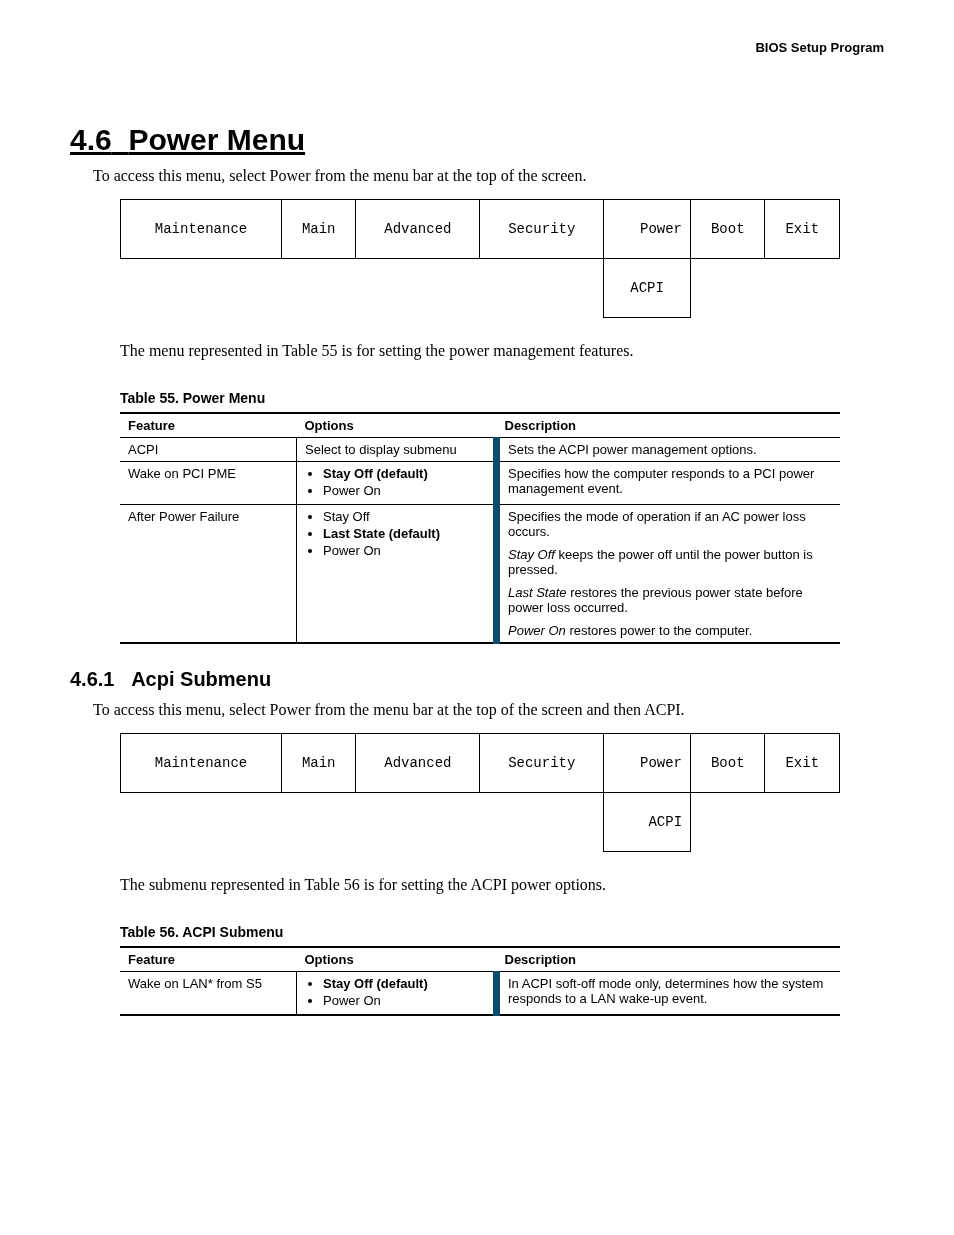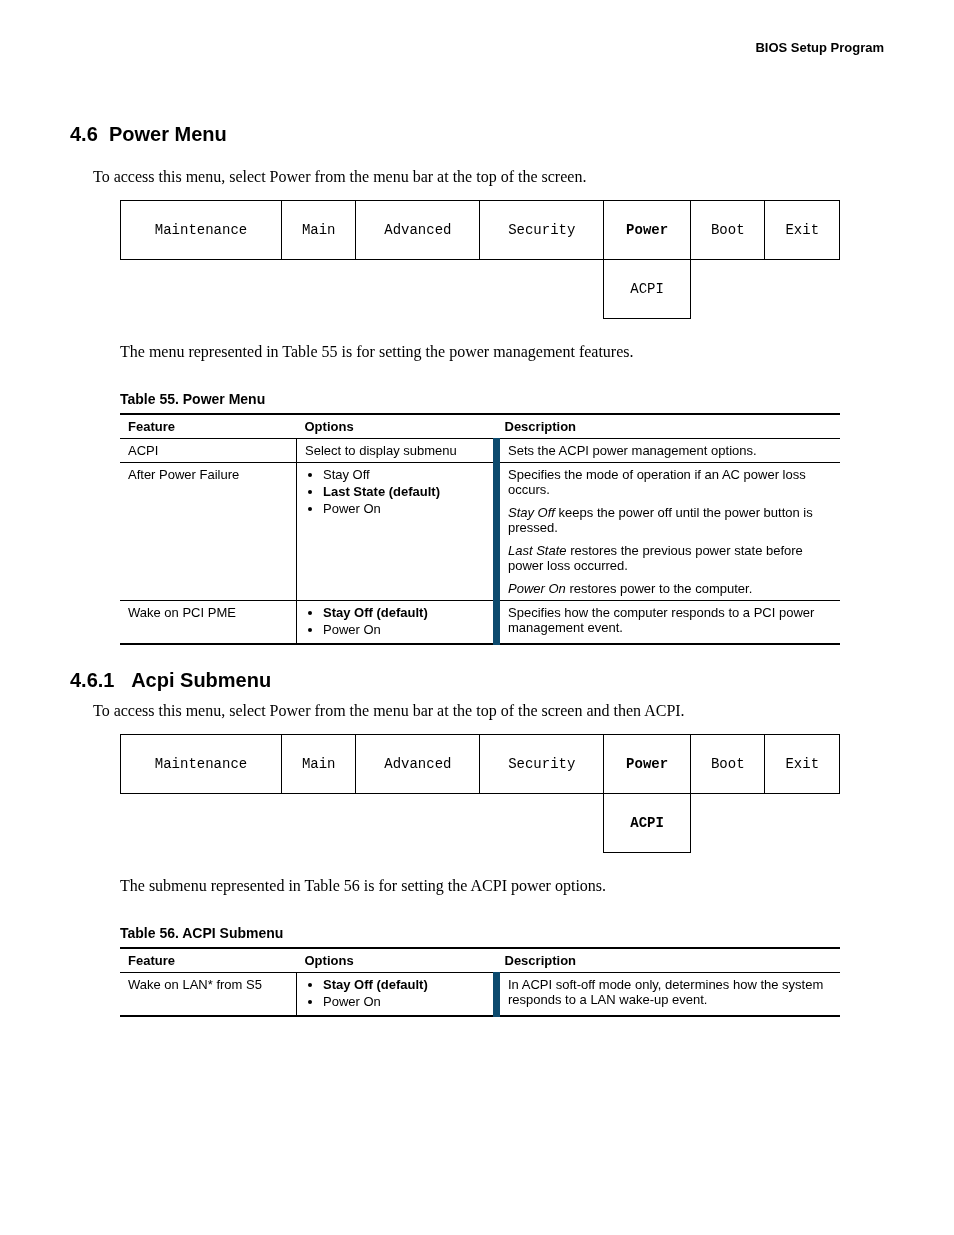--- a/index.html
+++ b/index.html
@@ -12,23 +12,24 @@
       width: 954px;
       box-sizing: border-box;
     }
     .header-text {
       text-align: right;
       font-weight: bold;
       font-size: 13px;
       margin-bottom: 68px;
     }
     h1.section-heading {
-      font-size: 20px;
-      font-weight: bold;
-      margin: 0 0 22px 0;
+      font-size: 30px;
+      font-weight: bold;
+      margin: 0 0 10px 0;
+      text-decoration: underline;
     }
     h2.subsection-heading {
       font-size: 20px;
       font-weight: bold;
       margin: 24px 0 10px 0;
     }
     .intro-para {
       font-family: "Times New Roman", Times, serif;
       font-size: 16px;
       margin: 0 0 14px 23px;
@@ -44,21 +45,22 @@
       font-family: "Courier New", monospace;
       font-size: 14px;
       text-align: center;
       height: 18px;
       white-space: nowrap;
     }
     .menu-bar td.noborder {
       border: none;
     }
     .menu-bar td.bold {
-      font-weight: bold;
+      font-weight: normal;
+      text-align: right;
     }
     .desc-para {
       font-family: "Times New Roman", Times, serif;
       font-size: 16px;
       margin: 24px 0 30px 50px;
     }
     .table-caption {
       font-weight: bold;
       font-size: 14px;
       margin: 0 0 6px 50px;
@@ -153,46 +155,46 @@
       <th>Description</th>
     </tr>
   </thead>
   <tbody id="table55-body">
       <tr>
         <td class="col-feature">ACPI</td>
         <td class="col-options">Select to display submenu</td>
         <td>Sets the ACPI power management options.</td>
       </tr>
       <tr>
+        <td class="col-feature">Wake on PCI PME</td>
+        <td class="col-options">
+          <ul class="opts">
+            <li><span class="bold">Stay Off (default)</span></li>
+            <li>Power On</li>
+          </ul>
+        </td>
+        <td>Specifies how the computer responds to a PCI power management event.</td>
+      </tr>
+      <tr>
         <td class="col-feature">After Power Failure</td>
         <td class="col-options">
           <ul class="opts">
             <li>Stay Off</li>
             <li><span class="bold">Last State (default)</span></li>
             <li>Power On</li>
           </ul>
         </td>
         <td>
           <div class="desc-block">
             <p>Specifies the mode of operation if an AC power loss occurs.</p>
             <p><span class="italic">Stay Off</span> keeps the power off until the power button is pressed.</p>
             <p><span class="italic">Last State</span> restores the previous power state before power loss occurred.</p>
             <p><span class="italic">Power On</span> restores power to the computer.</p>
           </div>
         </td>
-      </tr>
-      <tr>
-        <td class="col-feature">Wake on PCI PME</td>
-        <td class="col-options">
-          <ul class="opts">
-            <li><span class="bold">Stay Off (default)</span></li>
-            <li>Power On</li>
-          </ul>
-        </td>
-        <td>Specifies how the computer responds to a PCI power management event.</td>
       </tr>
     </tbody>
 </table>
 
 <h2 class="subsection-heading">
   <span>4.6.1</span>&nbsp;&nbsp;&nbsp;<span>Acpi Submenu</span>
 </h2>
 
 <p class="intro-para">To access this menu, select Power from the menu bar at the top of the screen and then ACPI.</p>
 

